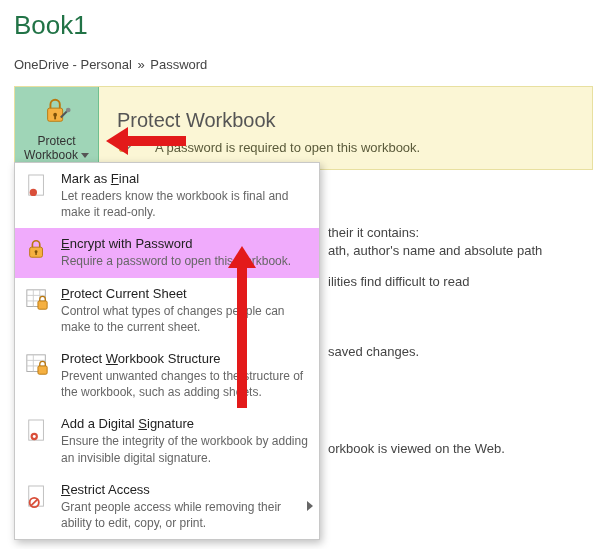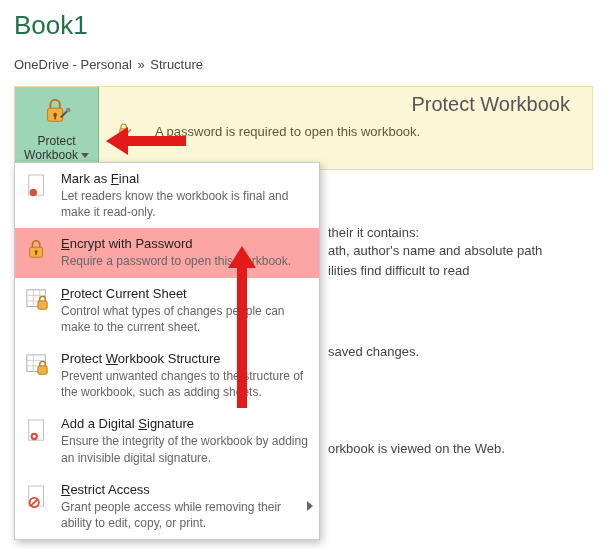--- a/index.html
+++ b/index.html
@@ -49,23 +49,22 @@
     font-size: 12px;
     color: #333;
     text-align: center;
     position: relative;
   }
   .protect-btn .icon-wrap { margin-bottom: 6px; }
   .protect-btn .caret {
     display:inline-block;width:0;height:0;border-left:4px solid transparent;border-right:4px solid transparent;border-top:5px solid #555;margin-left:3px;vertical-align:middle;
   }
   .banner-text {
-    padding: 6px 10px 10px 18px;
+    padding: 22px 10px 10px 18px;
     flex: 1;
-    text-align: right;
   }
   .banner-title {
     font-size: 20px;
     color: #555;
     margin-bottom: 6px;
   }
   .banner-sub {
     font-size: 13px;
     color: #5a5a3a;
     display: flex;
@@ -83,21 +82,21 @@
     z-index: 10;
   }
   .menu-item {
     display: flex;
     padding: 8px 10px 8px 8px;
     gap: 10px;
     cursor: pointer;
     position: relative;
   }
   .menu-item.selected {
-    background: #fca5a5;
+    background: #f0abfc;
   }
   .menu-item .mi-icon {
     width: 28px;
     flex: 0 0 28px;
     display:flex;align-items:flex-start;justify-content:center;
     padding-top:2px;
   }
   .menu-item .mi-text { flex: 1; }
   .menu-item .mi-title {
     font-size: 13px;
@@ -146,30 +145,30 @@
   svg.small-lock { width:22px;height:22px; }
   svg.tiny-lock { width:16px;height:16px; }
   svg.doc-ic { width:22px;height:26px; }
   svg.grid-ic { width:24px;height:24px; }
 </style>
 </head>
 <body>
 
 <div class="bg-text" style="left:328px; top:225px;">their it contains:</div>
 <div class="bg-text" style="left:328px; top:243px;">ath, author's name and absolute path</div>
-<div class="bg-text" style="left:328px; top:263px;">ilities find difficult to read</div>
+<div class="bg-text" style="left:328px; top:274px;">ilities find difficult to read</div>
 <div class="bg-text" style="left:328px; top:344px;">saved changes.</div>
 <div class="bg-text" style="left:328px; top:441px;">orkbook is viewed on the Web.</div>
 
 <div class="header">
   <div class="title">Book1</div>
   <div class="breadcrumb">
     <span>OneDrive - Personal</span>
     <span class="guard">»</span>
-    <span>Structure</span>
+    <span>Password</span>
   </div>
 </div>
 
 <div class="protect-banner">
   <div class="protect-btn">
     <div class="icon-wrap">
       <svg viewBox="0 0 32 32" width="30" height="30">
         <rect x="6" y="14" width="16" height="14" rx="2" fill="#f5b041" stroke="#b9770e" stroke-width="1"></rect>
         <path d="M9 14 v-4 a5 5 0 0 1 10 0 v4" fill="none" stroke="#b9770e" stroke-width="2"></path>
         <circle cx="14" cy="21" r="2" fill="#7d5109"></circle>

